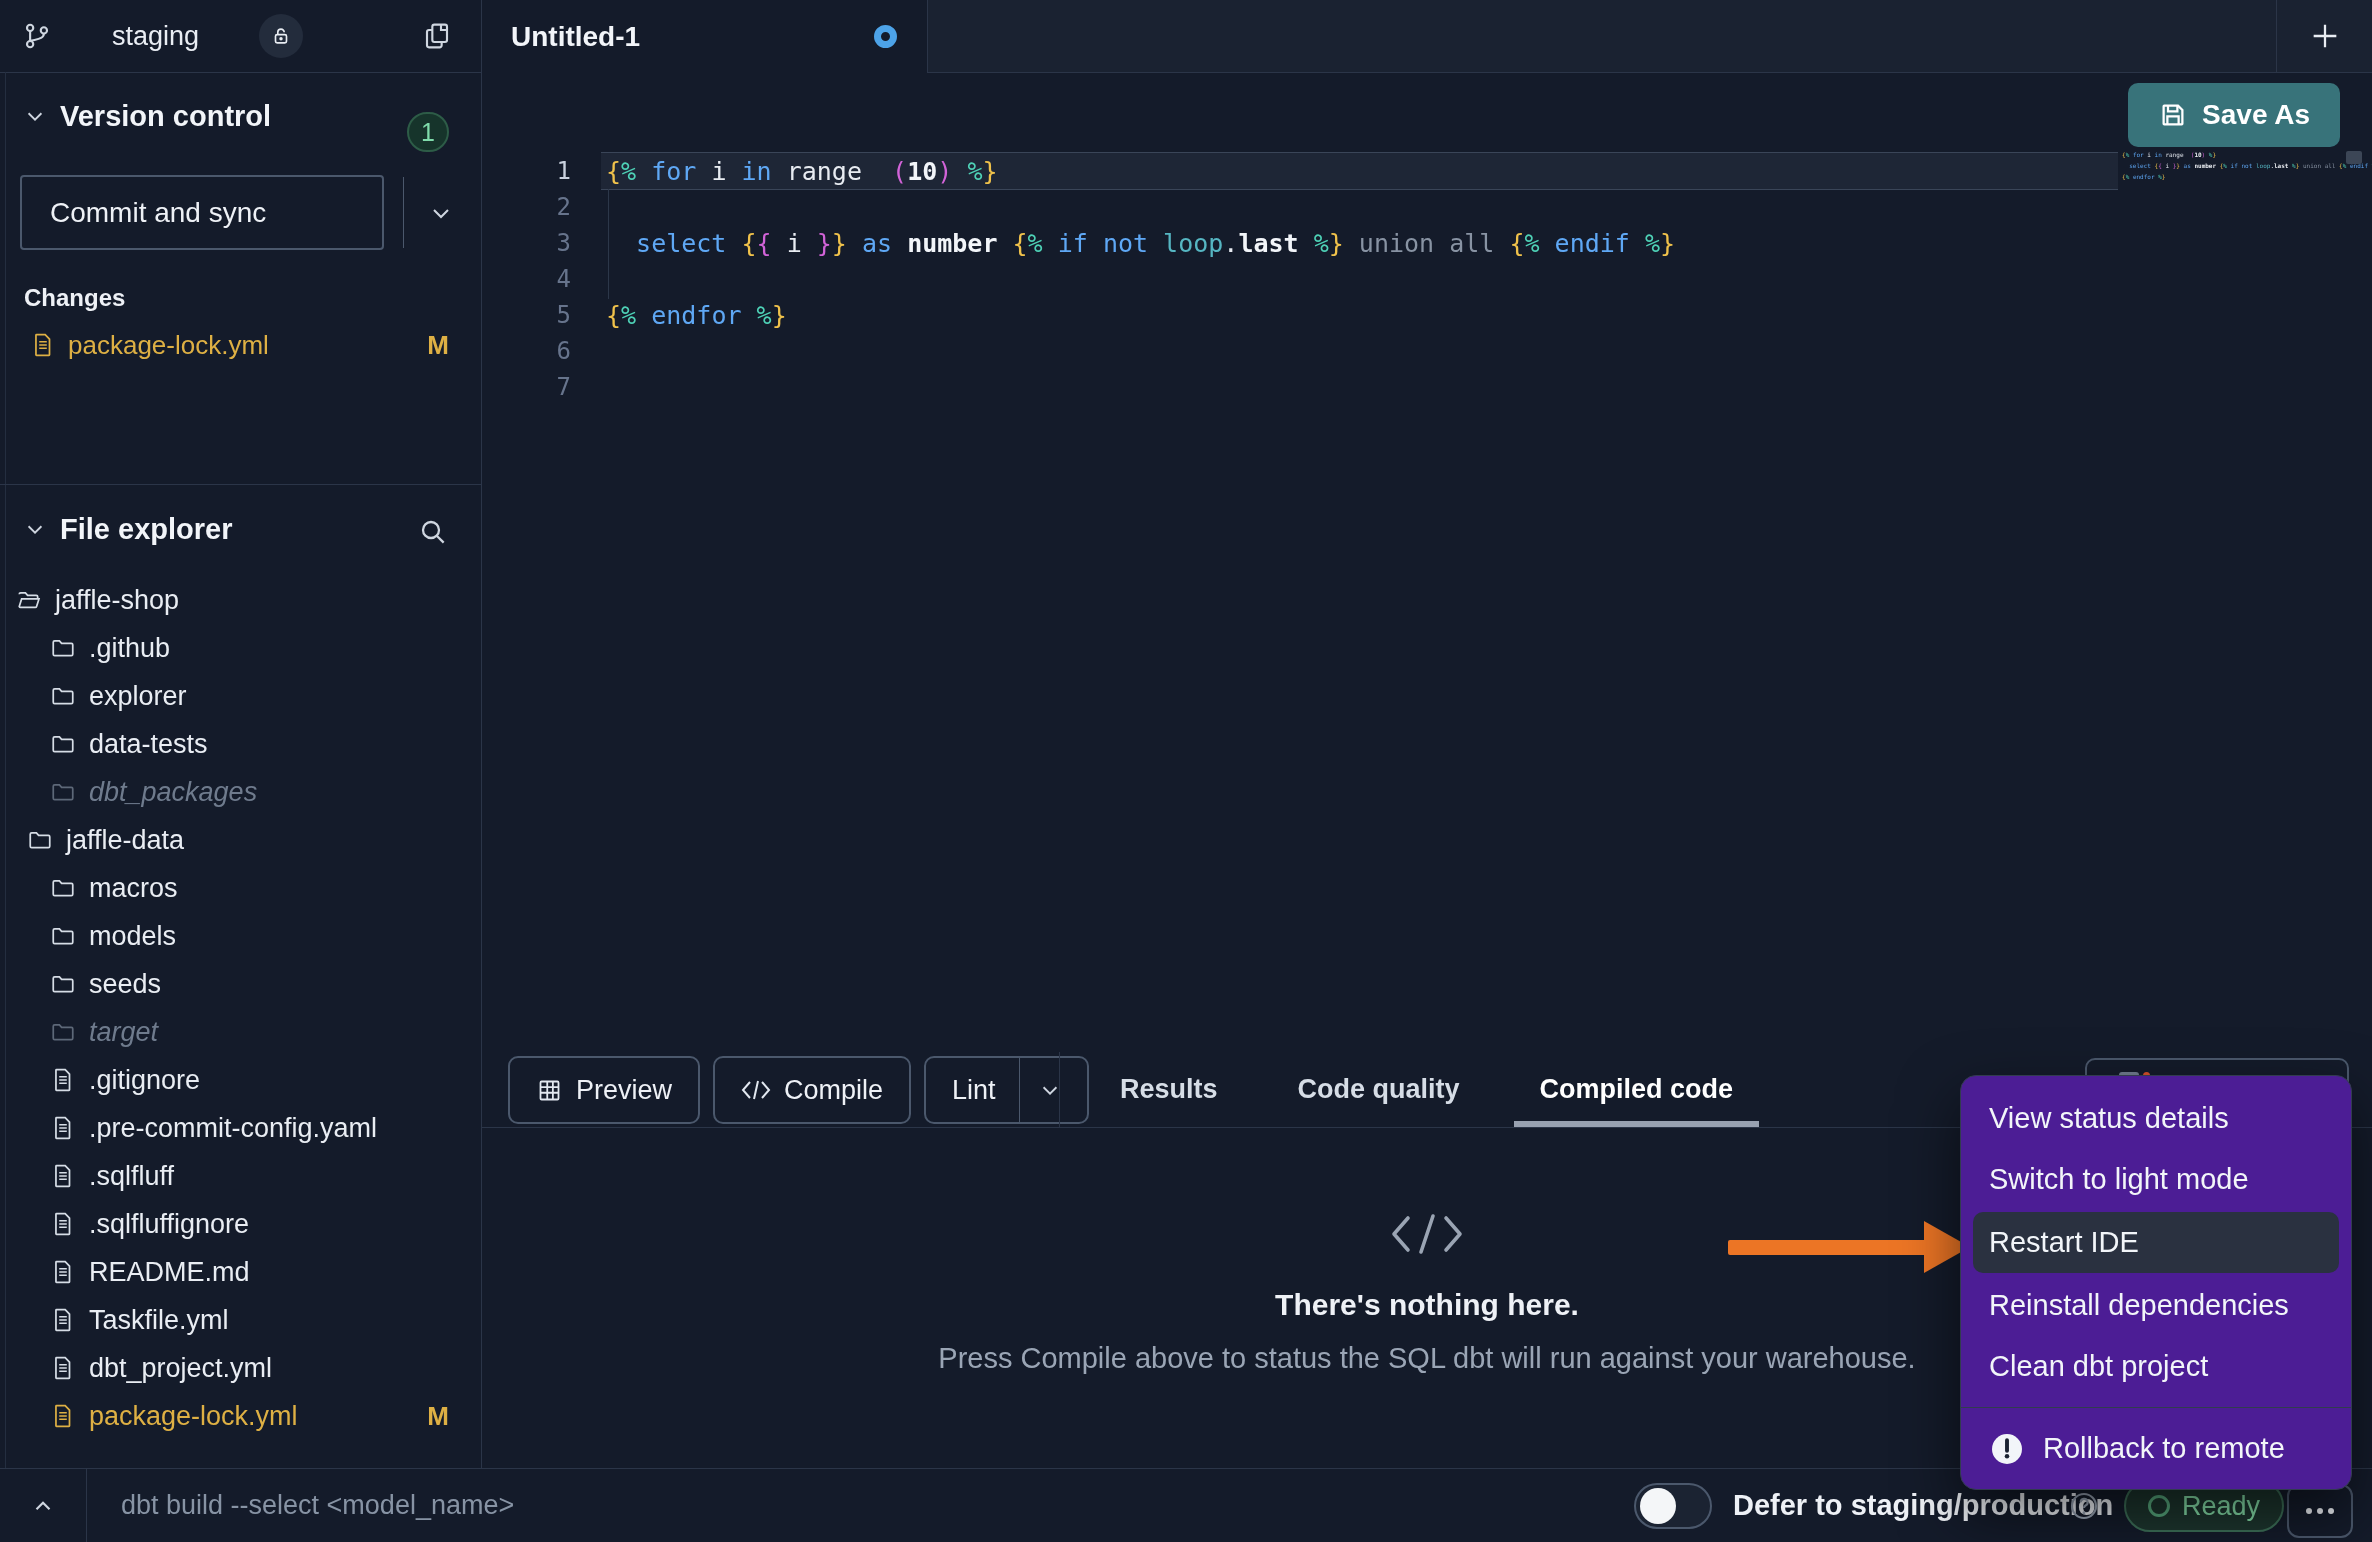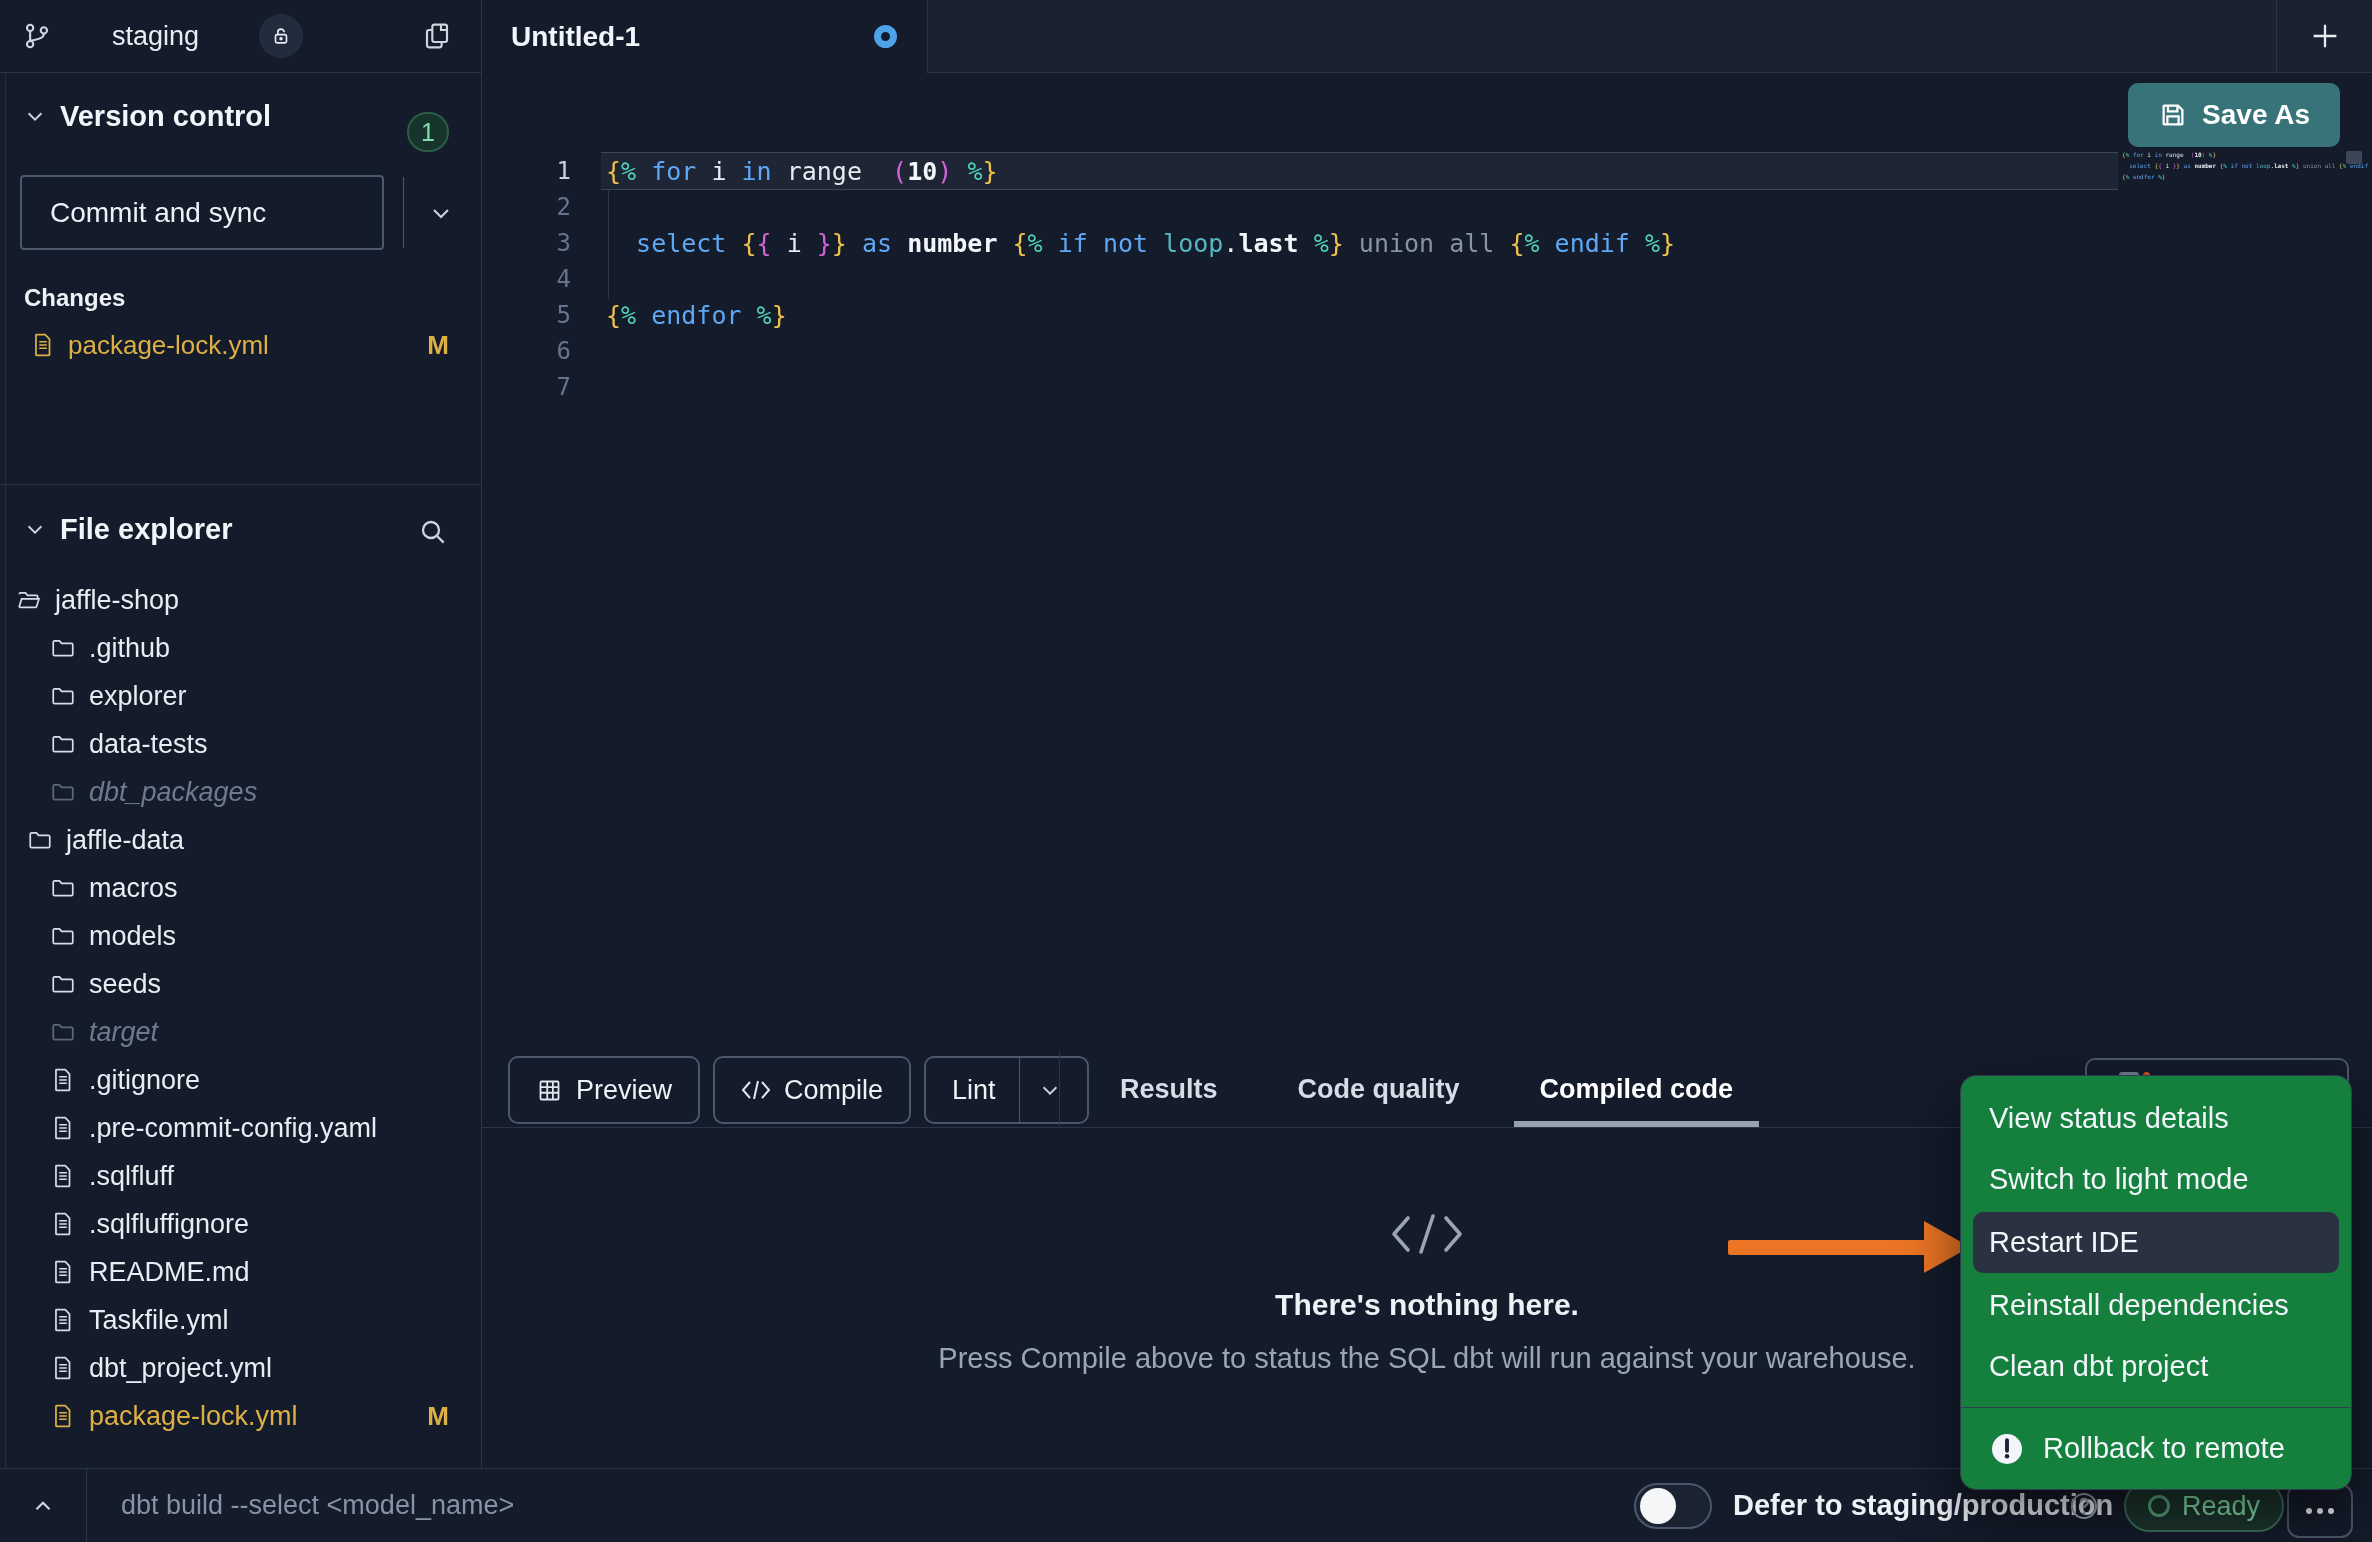--- a/index.html
+++ b/index.html
@@ -89,21 +89,21 @@
   #defer-toggle{position:absolute;left:1634px;top:14px;width:78px;height:46px;border:2px solid #4b586c;border-radius:23px;background:#1b2332;cursor:pointer;box-sizing:border-box;}
   #defer-toggle .knob{position:absolute;left:4px;top:3px;width:36px;height:36px;background:#f4f6f8;border-radius:50%;}
   #defer-label{position:absolute;left:1733px;top:0;height:73px;display:flex;align-items:center;font-size:29px;font-weight:bold;color:#eef1f6;}
   #help-icon{position:absolute;left:2068px;top:21px;color:#9aa5b5;}
   #ready-pill{position:absolute;left:2124px;top:11px;height:52px;padding:0 22px;border:2px solid #3c6e57;border-radius:26px;background:#1d352e;display:flex;align-items:center;gap:12px;box-sizing:border-box;}
   #ready-pill .rdot{width:22px;height:22px;border:3px solid #57a87d;border-radius:50%;box-sizing:border-box;}
   #ready-pill .rlabel{font-size:27px;color:#86dfa9;}
   #more-btn{position:absolute;left:2287px;top:15px;width:66px;height:54px;border:2px solid #4b586c;border-radius:12px;background:transparent;color:#eef1f6;display:flex;align-items:center;justify-content:center;gap:5px;cursor:pointer;box-sizing:border-box;}
   #more-btn i{width:6px;height:6px;background:#eef1f6;border-radius:50%;}
   
-  #context-menu{position:absolute;left:1960px;top:1075px;width:392px;background:#15803d;border:1px solid #323c4f;border-radius:16px;box-shadow:0 24px 60px rgba(0,0,0,.55);padding:12px 0 10px 0;z-index:40;box-sizing:border-box;}
+  #context-menu{position:absolute;left:1960px;top:1075px;width:392px;background:#4c1d95;border:1px solid #323c4f;border-radius:16px;box-shadow:0 24px 60px rgba(0,0,0,.55);padding:12px 0 10px 0;z-index:40;box-sizing:border-box;}
   .menu-item{position:relative;height:61px;display:flex;align-items:center;padding:0 16px 0 28px;font-size:29px;color:#f2f5f9;cursor:pointer;}
   .menu-item.highlighted{background:#2a3140;border-radius:10px;margin:2px 12px;padding-left:16px;height:61px;}
   .menu-item .micon{margin-right:18px;display:flex;}
   .menu-divider{height:1px;background:#323c4f;margin:10px 0;}
   #anno-arrow{position:absolute;z-index:39;}
   #anno-arrow .tail{position:absolute;left:1728px;top:1240px;width:200px;height:15px;background:#ec7525;border-radius:2px;}
   #anno-arrow .head{position:absolute;left:1924px;top:1221px;width:0;height:0;border-left:46px solid #ec7525;border-top:26px solid transparent;border-bottom:26px solid transparent;}
 </style>
 </head>
 <body>

